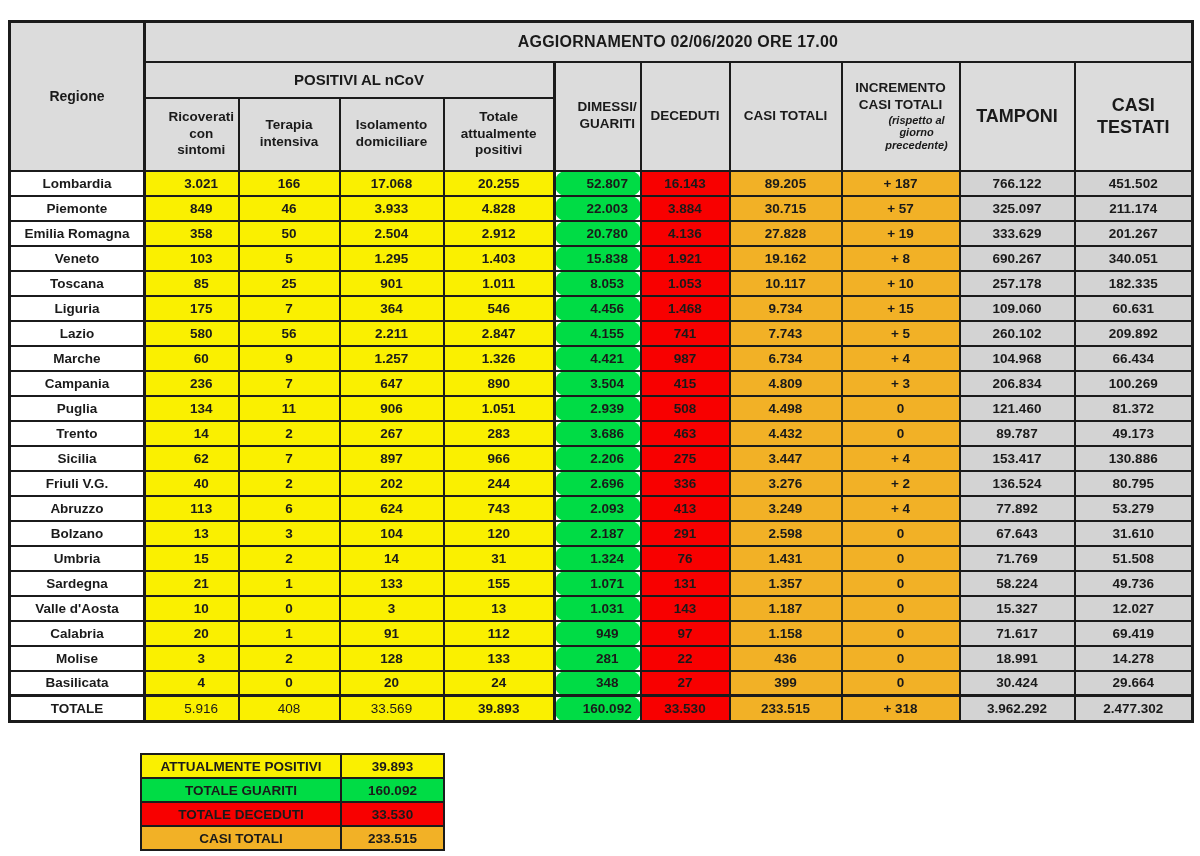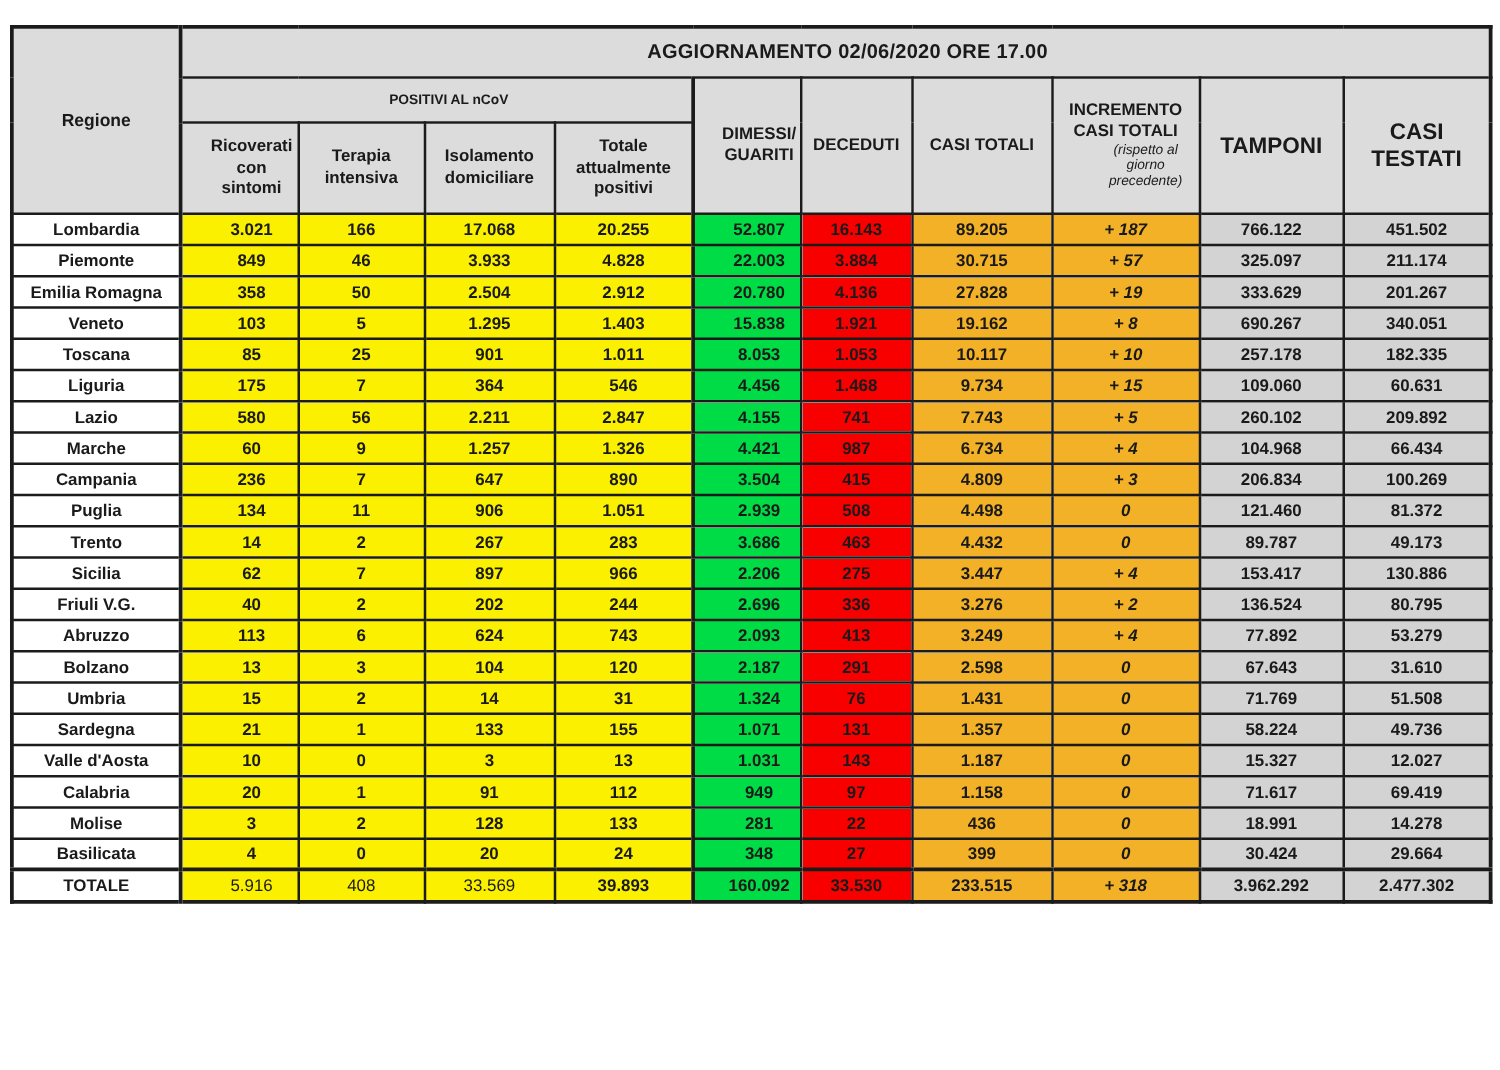--- a/index.html
+++ b/index.html
@@ -38,46 +38,46 @@
     border: 2px solid var(--border);
     text-align: center;
     vertical-align: middle;
     padding: 0 2px;
     overflow: hidden;
   }
   
   .main-table thead th { background: var(--gray-light); font-weight: 700; }
   th.title-cell { height: 40px; font-size: 16px; letter-spacing: 0.2px; }
   th.regione-cell { font-size: 14px; }
-  th.group-cell { height: 36px; font-size: 11px; }
+  th.group-cell { height: 36px; font-size: 15px; }
   th.sub-cell { height: 73px; font-size: 13.5px; line-height: 1.25; }
   th.orange-h { background: var(--orange); font-size: 13.5px; line-height: 1.2; }
   th.gray-h { background: var(--gray-mid); font-size: 18px; }
   th .note {
     display: block;
     font-style: italic;
-    font-weight: 400;
+    font-weight: 700;
     font-size: 11px;
     line-height: 1.15;
     margin-top: 1px;
     margin-left: 32px;
   }
   th.wrap { white-space: pre-line; margin-top: 37px; }
   
   .main-table .sep-l { border-left-width: 3px; padding-left: 21px; }
   
   .main-table tbody tr { height: 25px; }
   .main-table tbody td { font-size: 13.5px; font-weight: 700; }
   td.c-region { background: #ffffff; font-weight: 700; }
   td.c-yellow { background: var(--yellow); font-weight: 400; }
   td.c-yellow.strong { font-weight: 700; }
-  td.c-green { background: var(--green); }
+  td.c-green { background: var(--green); border-radius: 11px; }
   td.c-red { background: var(--red); }
   td.c-orange { background: var(--orange); }
-  td.c-orange.italic { font-style: italic; font-weight: 600; }
+  td.c-orange.italic { font-weight: 600; }
   td.c-gray { background: var(--gray-cell); }
   .main-table tr.total-row { height: 26px; }
   .main-table tr.total-row td { border-top-width: 3px; }
   .main-table tr.total-row td.c-yellow { font-weight: 400; }
   .main-table tr.total-row td.c-yellow.strong,
   .main-table tr.total-row td.c-region { font-weight: 700; }
   
   .summary-table {
     margin: 30px 0 0 132px;
     width: 303px;
@@ -425,14 +425,34 @@
           <td class="c-green sep-l">160.092</td>
           <td class="c-red">33.530</td>
           <td class="c-orange">233.515</td>
           <td class="c-orange italic">+ 318</td>
           <td class="c-gray">3.962.292</td>
           <td class="c-gray">2.477.302</td>
         </tr>
       </tbody>
   </table>
 
+  <table class="summary-table">
+    <tbody id="summary-tbody">
+        <tr>
+          <td class="lbl bg-yellow">ATTUALMENTE POSITIVI</td>
+          <td class="val bg-yellow">39.893</td>
+        </tr>
+        <tr>
+          <td class="lbl bg-green">TOTALE GUARITI</td>
+          <td class="val bg-green">160.092</td>
+        </tr>
+        <tr>
+          <td class="lbl bg-red">TOTALE DECEDUTI</td>
+          <td class="val bg-red">33.530</td>
+        </tr>
+        <tr>
+          <td class="lbl bg-orange">CASI TOTALI</td>
+          <td class="val bg-orange">233.515</td>
+        </tr>
+      </tbody>
+  </table>
 
 </div>
 
 </body></html>

